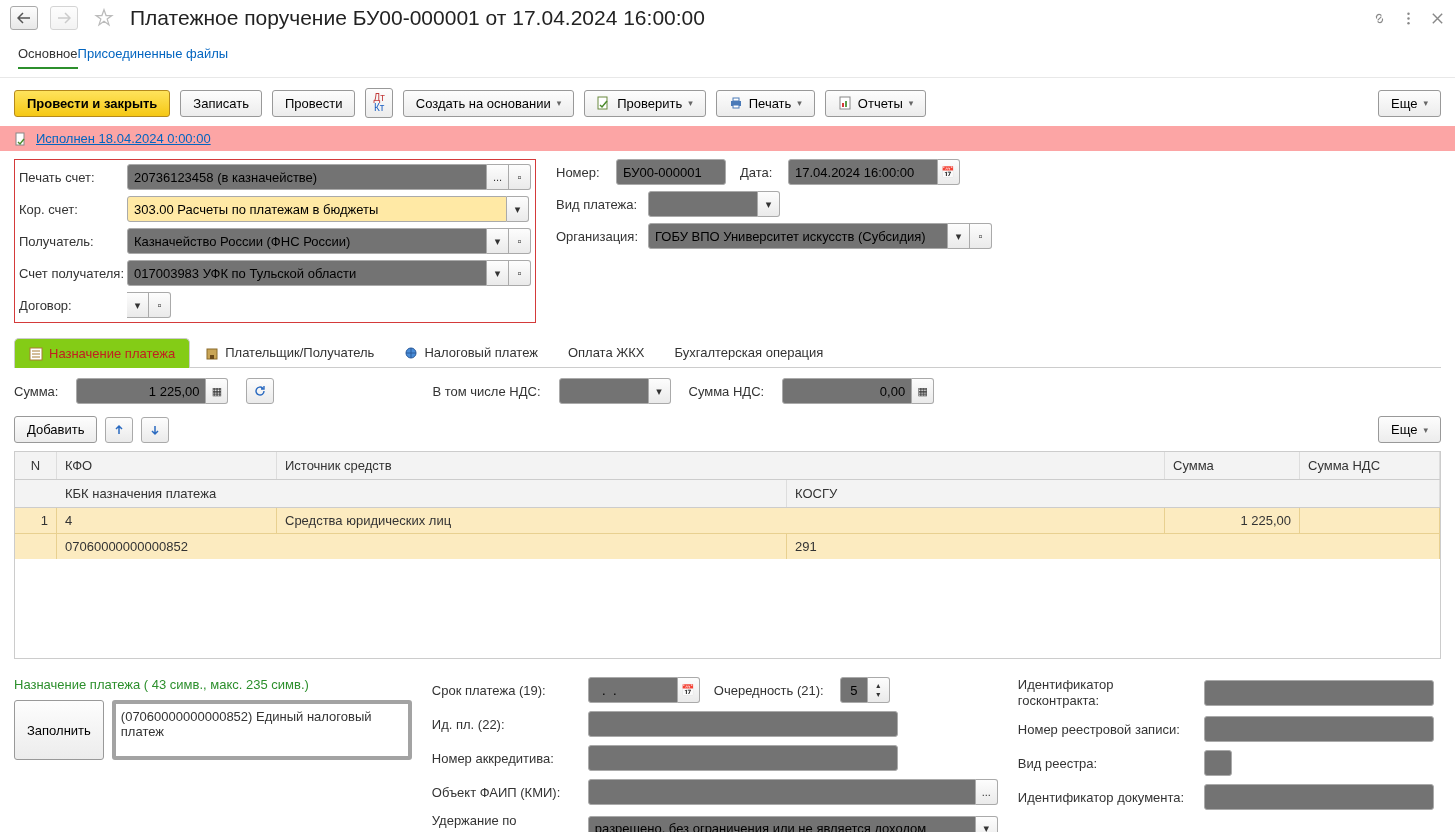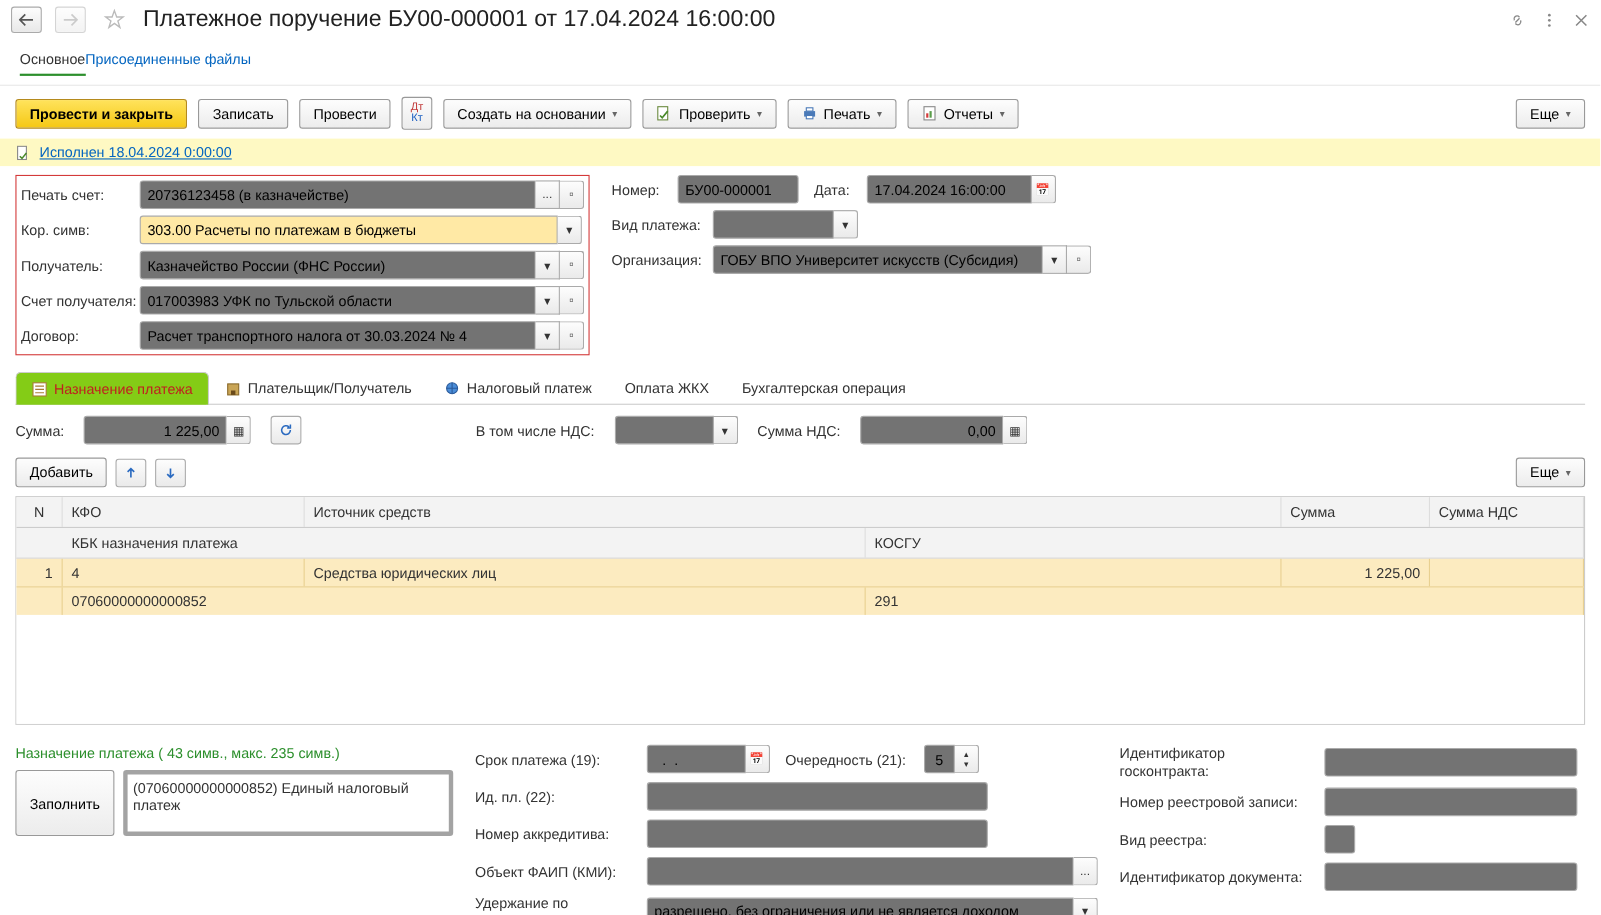--- a/index.html
+++ b/index.html
@@ -15,21 +15,21 @@
 .sub-nav-item { font-size: 13px; color: #0365c0; cursor: pointer; padding: 6px 0; }
 .sub-nav-item.active { color: #333; border-bottom: 2px solid #2c8f2c; }
 
 .toolbar { padding: 10px 14px 8px; display: flex; gap: 10px; align-items: center; flex-wrap: wrap; }
 .btn { border: 1px solid #999; border-radius: 3px; padding: 5px 12px; background: linear-gradient(#fdfdfd,#ececec); cursor: pointer; font-size: 13px; display: inline-flex; align-items: center; gap: 6px; white-space: nowrap; }
 .btn.primary { background: linear-gradient(#ffe35c,#f5c815); border-color: #b58a1d; font-weight: bold; }
 .btn .chev { font-size: 9px; color: #666; }
 .btn-icon-only { padding: 4px 7px; }
 .toolbar-spacer { flex: 1; }
 
-.status-banner { background: #fef9c3; padding: 5px 14px; display: flex; align-items: center; gap: 8px; }
+.status-banner { background: #fca5a5; padding: 5px 14px; display: flex; align-items: center; gap: 8px; }
 .status-link { color: #0365c0; text-decoration: underline; cursor: pointer; }
 
 .form-area { padding: 8px 14px; display: flex; gap: 20px; align-items: flex-start; }
 .form-col-left { border: 1px solid #d43a3a; padding: 4px; }
 .form-row { display: flex; align-items: center; margin-bottom: 6px; }
 .form-label { width: 108px; font-size: 13px; color: #333; flex-shrink: 0; }
 .input-wrap { display: flex; align-items: stretch; }
 .text-input { border: 1px solid #aaa; border-radius: 3px 0 0 3px; padding: 4px 6px; height: 26px; font-size: 13px; background: #737373; }
 .text-input.highlight { background: #ffe9a5; }
 .inp-btn { width: 22px; height: 26px; border: 1px solid #aaa; border-left: none; background: linear-gradient(#fdfdfd,#eaeaea); display: flex; align-items: center; justify-content: center; cursor: pointer; font-size: 11px; }
@@ -170,21 +170,21 @@
   <div class="form-col-left">
     <div class="form-row">
       <div class="form-label">Печать счет:</div>
       <div class="input-wrap">
         <input class="text-input w360" value="20736123458 (в казначействе)" style="">
         <div class="inp-btn">...</div>
         <div class="inp-btn">▫</div>
       </div>
     </div>
     <div class="form-row">
-      <div class="form-label">Кор. симв:</div>
+      <div class="form-label">Кор. счет:</div>
       <div class="input-wrap">
         <input class="text-input highlight w380" value="303.00 Расчеты по платежам в бюджеты" style="">
         <div class="inp-btn">▾</div>
       </div>
     </div>
     <div class="form-row">
       <div class="form-label">Получатель:</div>
       <div class="input-wrap">
         <input class="text-input w360" value="Казначейство России (ФНС России)" style="">
         <div class="inp-btn">▾</div>
@@ -195,21 +195,20 @@
       <div class="form-label">Счет получателя:</div>
       <div class="input-wrap">
         <input class="text-input w360" value="017003983 УФК по Тульской области" style="">
         <div class="inp-btn">▾</div>
         <div class="inp-btn">▫</div>
       </div>
     </div>
     <div class="form-row" style="margin-bottom:0;">
       <div class="form-label">Договор:</div>
       <div class="input-wrap">
-        <input class="text-input w360" value="Расчет транспортного налога от 30.03.2024 № 4" style="">
         <div class="inp-btn">▾</div>
         <div class="inp-btn">▫</div>
       </div>
     </div>
   </div>
 
   <div>
     <div class="form-row">
       <div class="form-label" style="width:60px;">Номер:</div>
       <input class="text-input w110" style="border-radius: 3px;" value="БУ00-000001">

